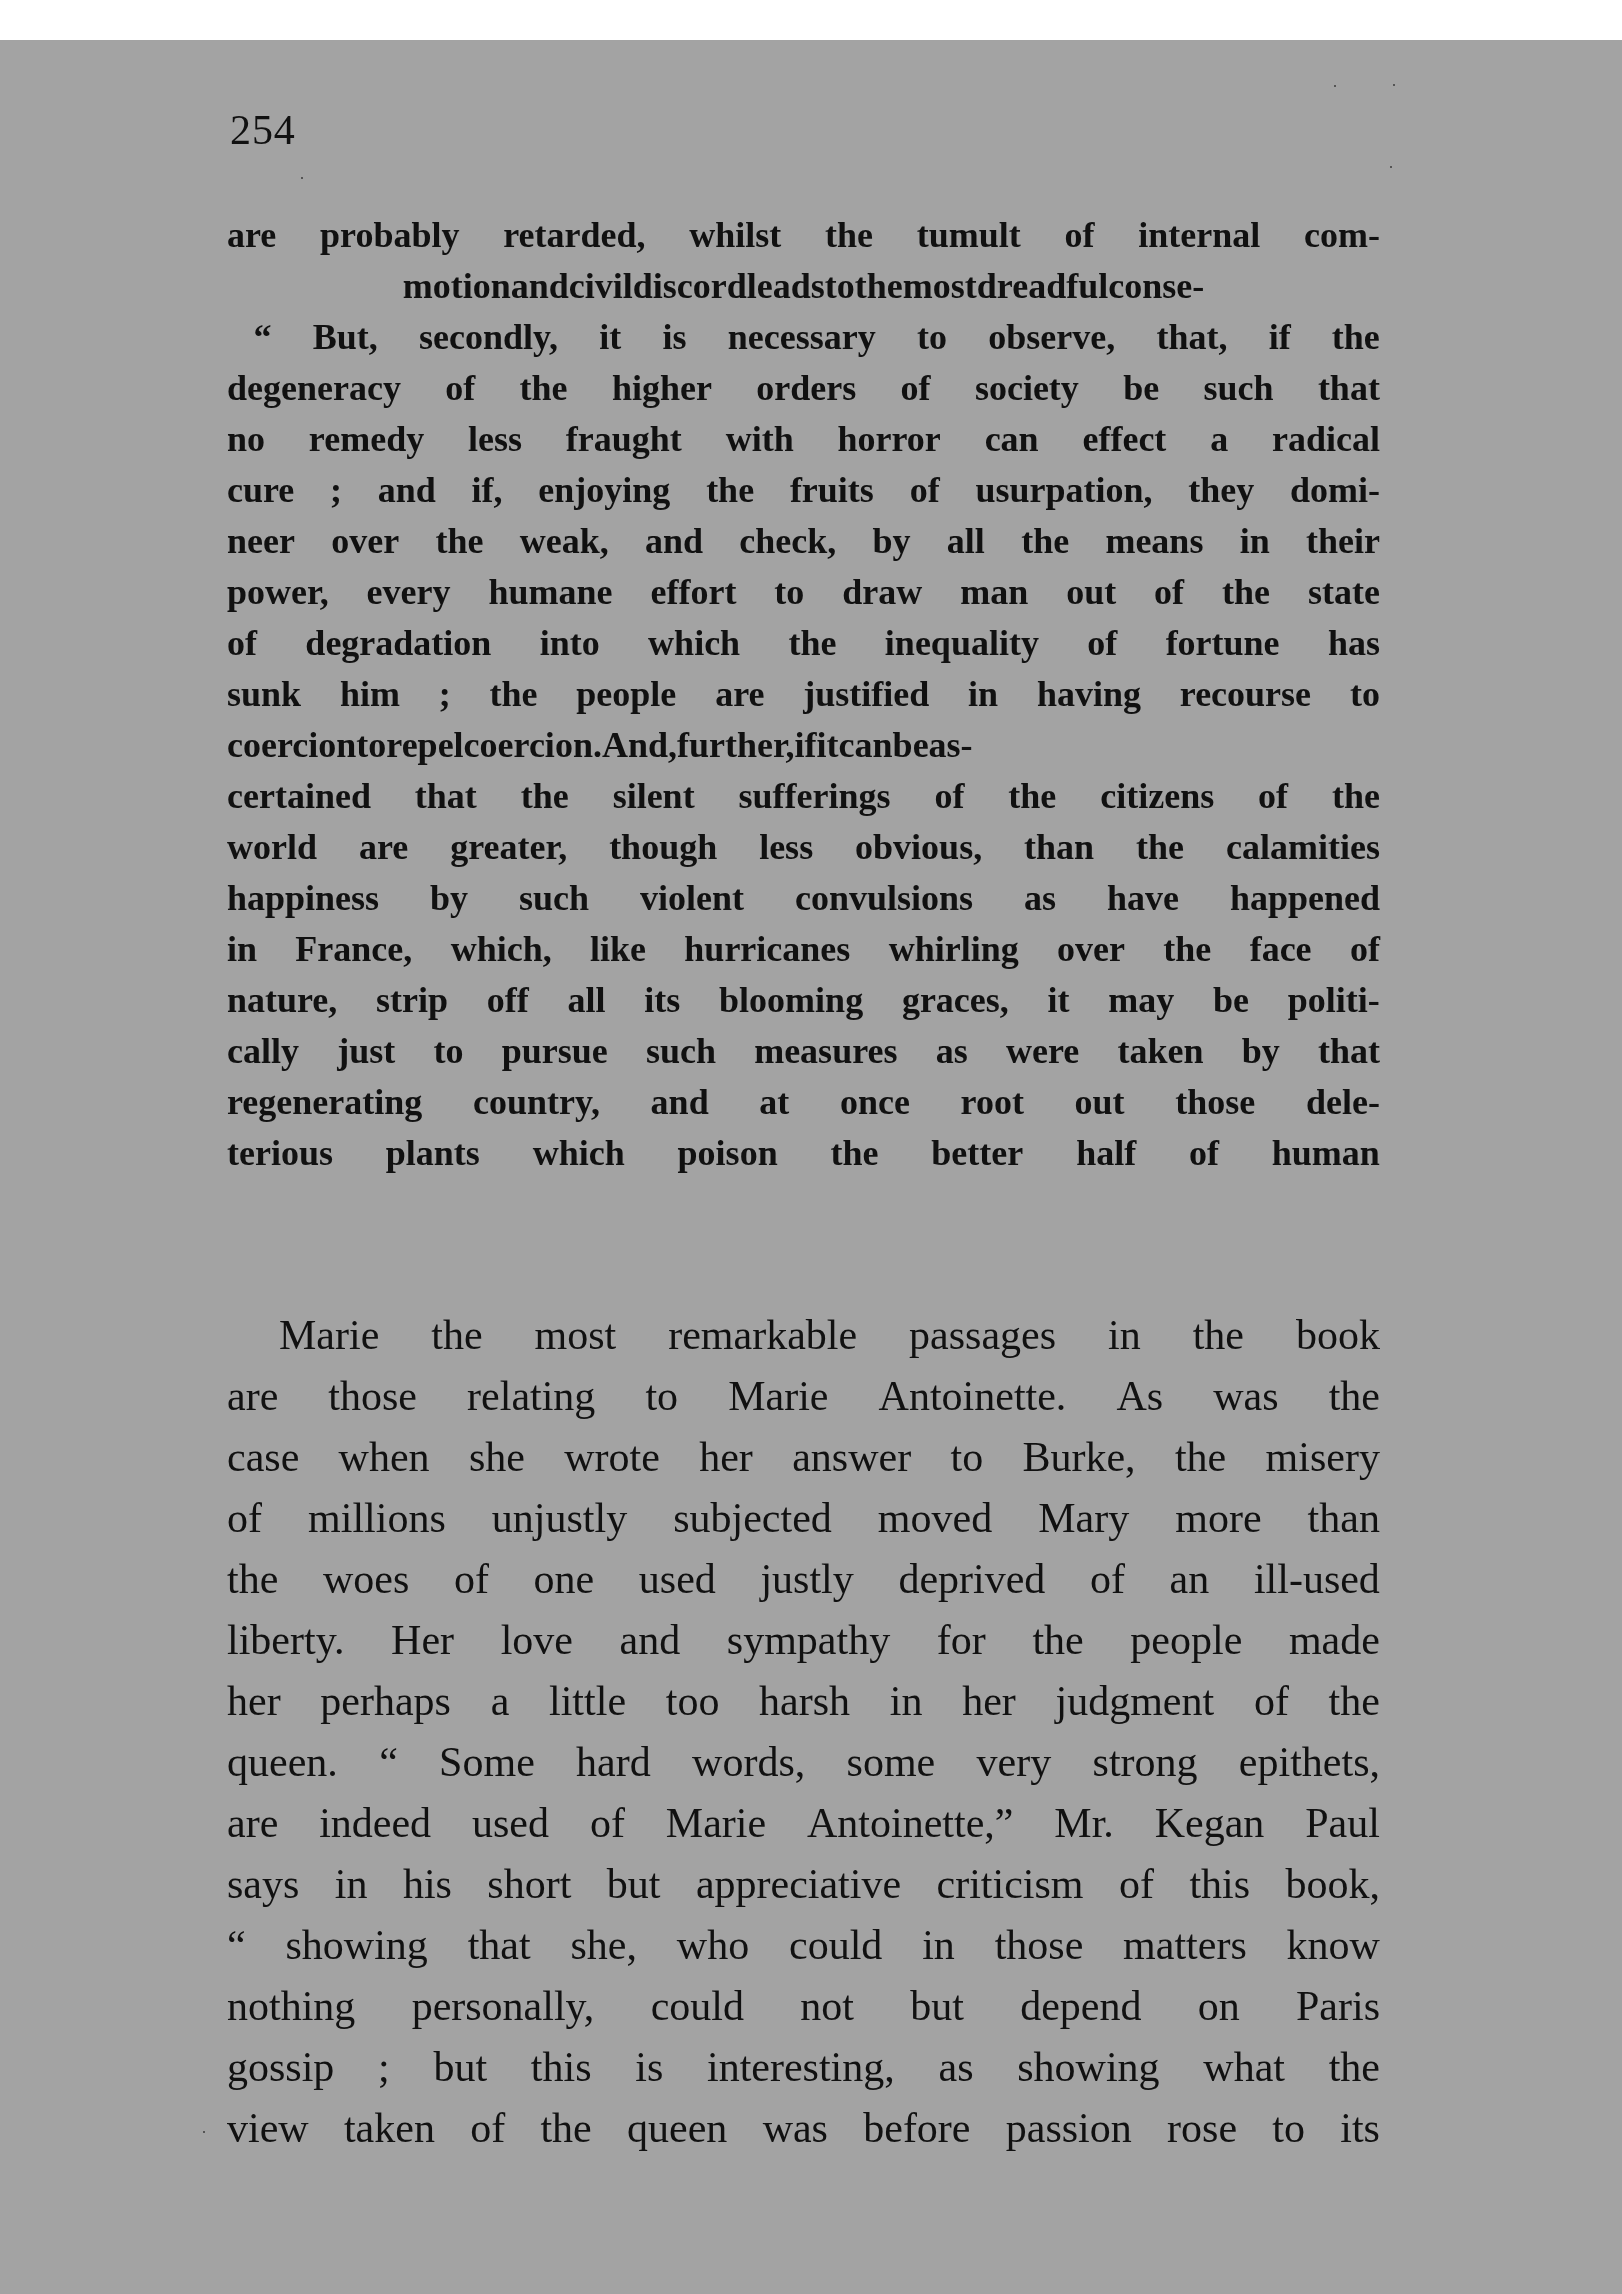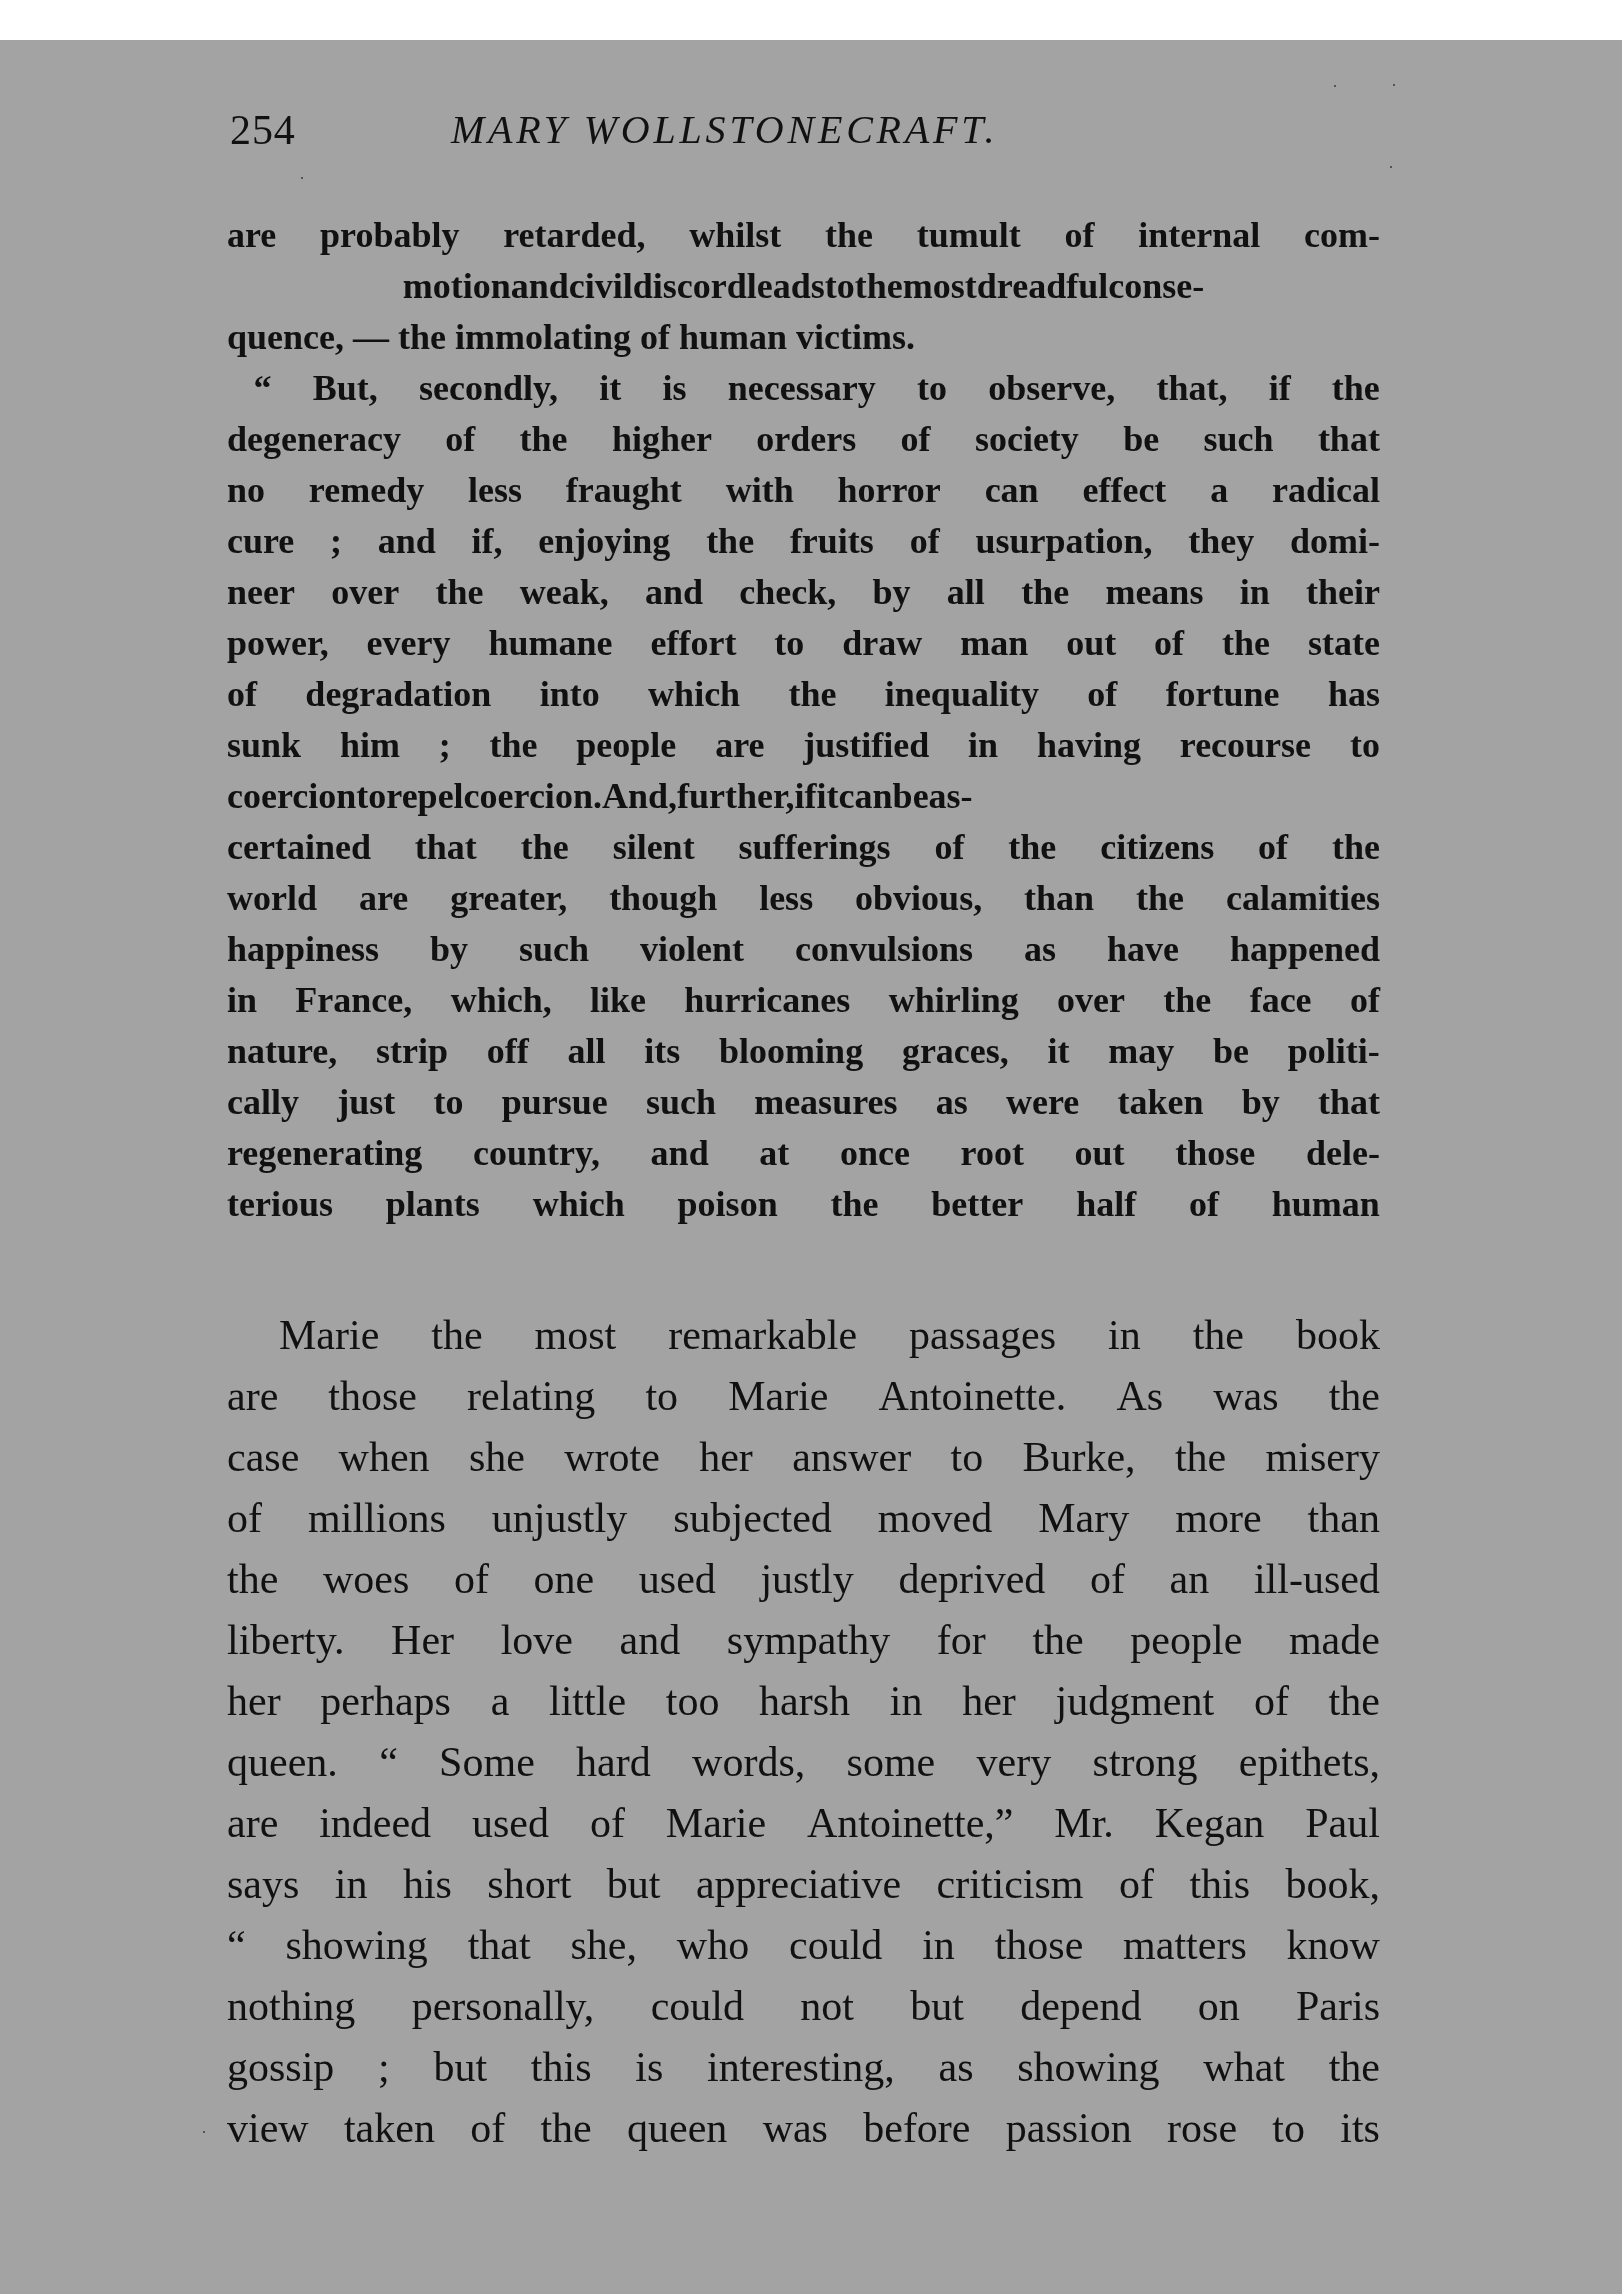--- a/index.html
+++ b/index.html
@@ -18,21 +18,20 @@
   .line.indent-p { padding-left: 52px; }
   .speck { position: absolute; width: 1.9px; height: 1.9px; background: #555; }
 </style>
 </head>
 <body>
 
 <div class="page">
 
   <div class="running-head">
     <span class="page-number">254</span>
-    <span class="running-title">MARY WOLLSTONECRAFT.</span>
   </div>
 
   <div class="block quote">
     <span class="line" style="display: flex; justify-content: space-between;">
         <span>are</span>
         <span>probably</span>
         <span>retarded,</span>
         <span>whilst</span>
         <span>the</span>
         <span>tumult</span>
@@ -45,21 +44,20 @@
         <span>and</span>
         <span>civil</span>
         <span>discord</span>
         <span>leads</span>
         <span>to</span>
         <span>the</span>
         <span>most</span>
         <span>dreadful</span>
         <span>conse-</span>
       </span>
-    <span class="line last">quence, — the immolating of human victims.</span>
     <span class="line indent-q" style="display: flex; justify-content: space-between;">
         <span>“</span>
         <span>But,</span>
         <span>secondly,</span>
         <span>it</span>
         <span>is</span>
         <span>necessary</span>
         <span>to</span>
         <span>observe,</span>
         <span>that,</span>

